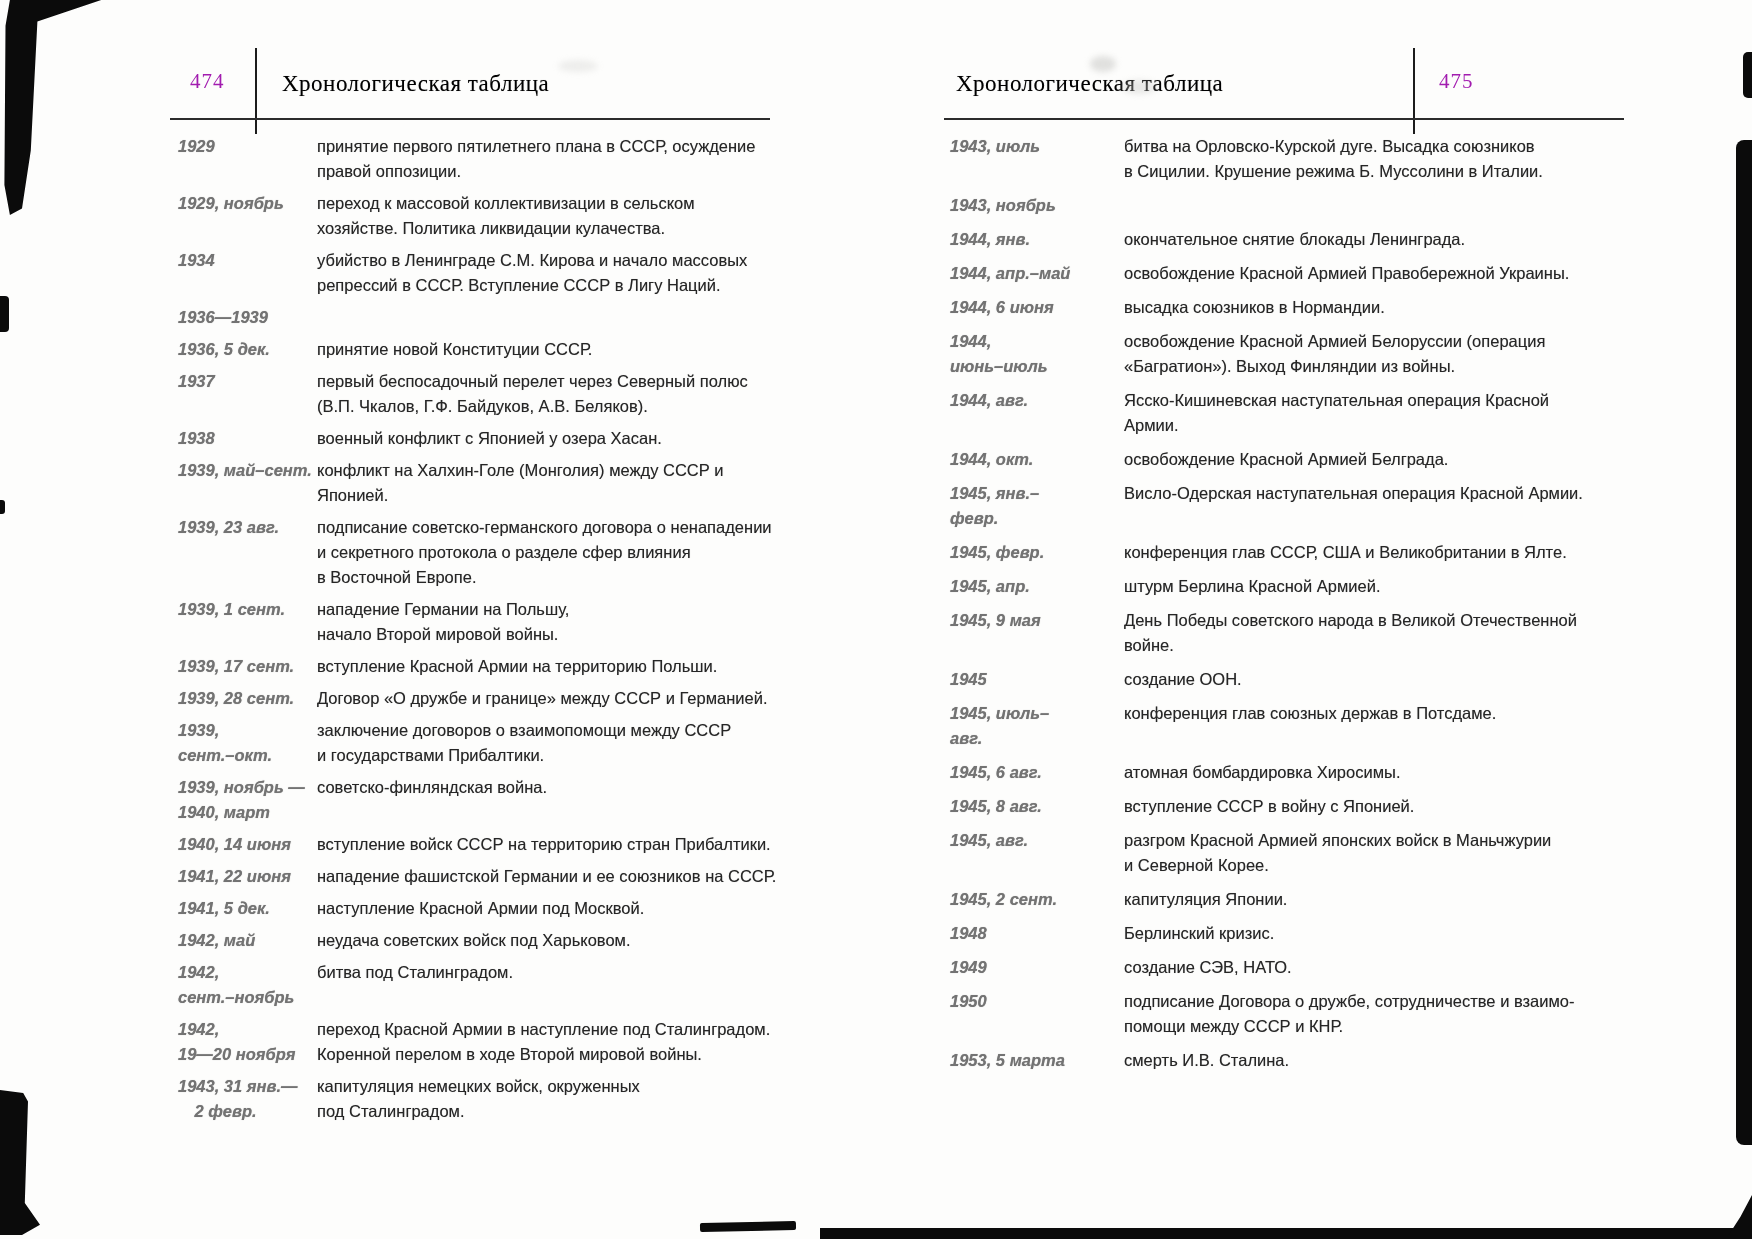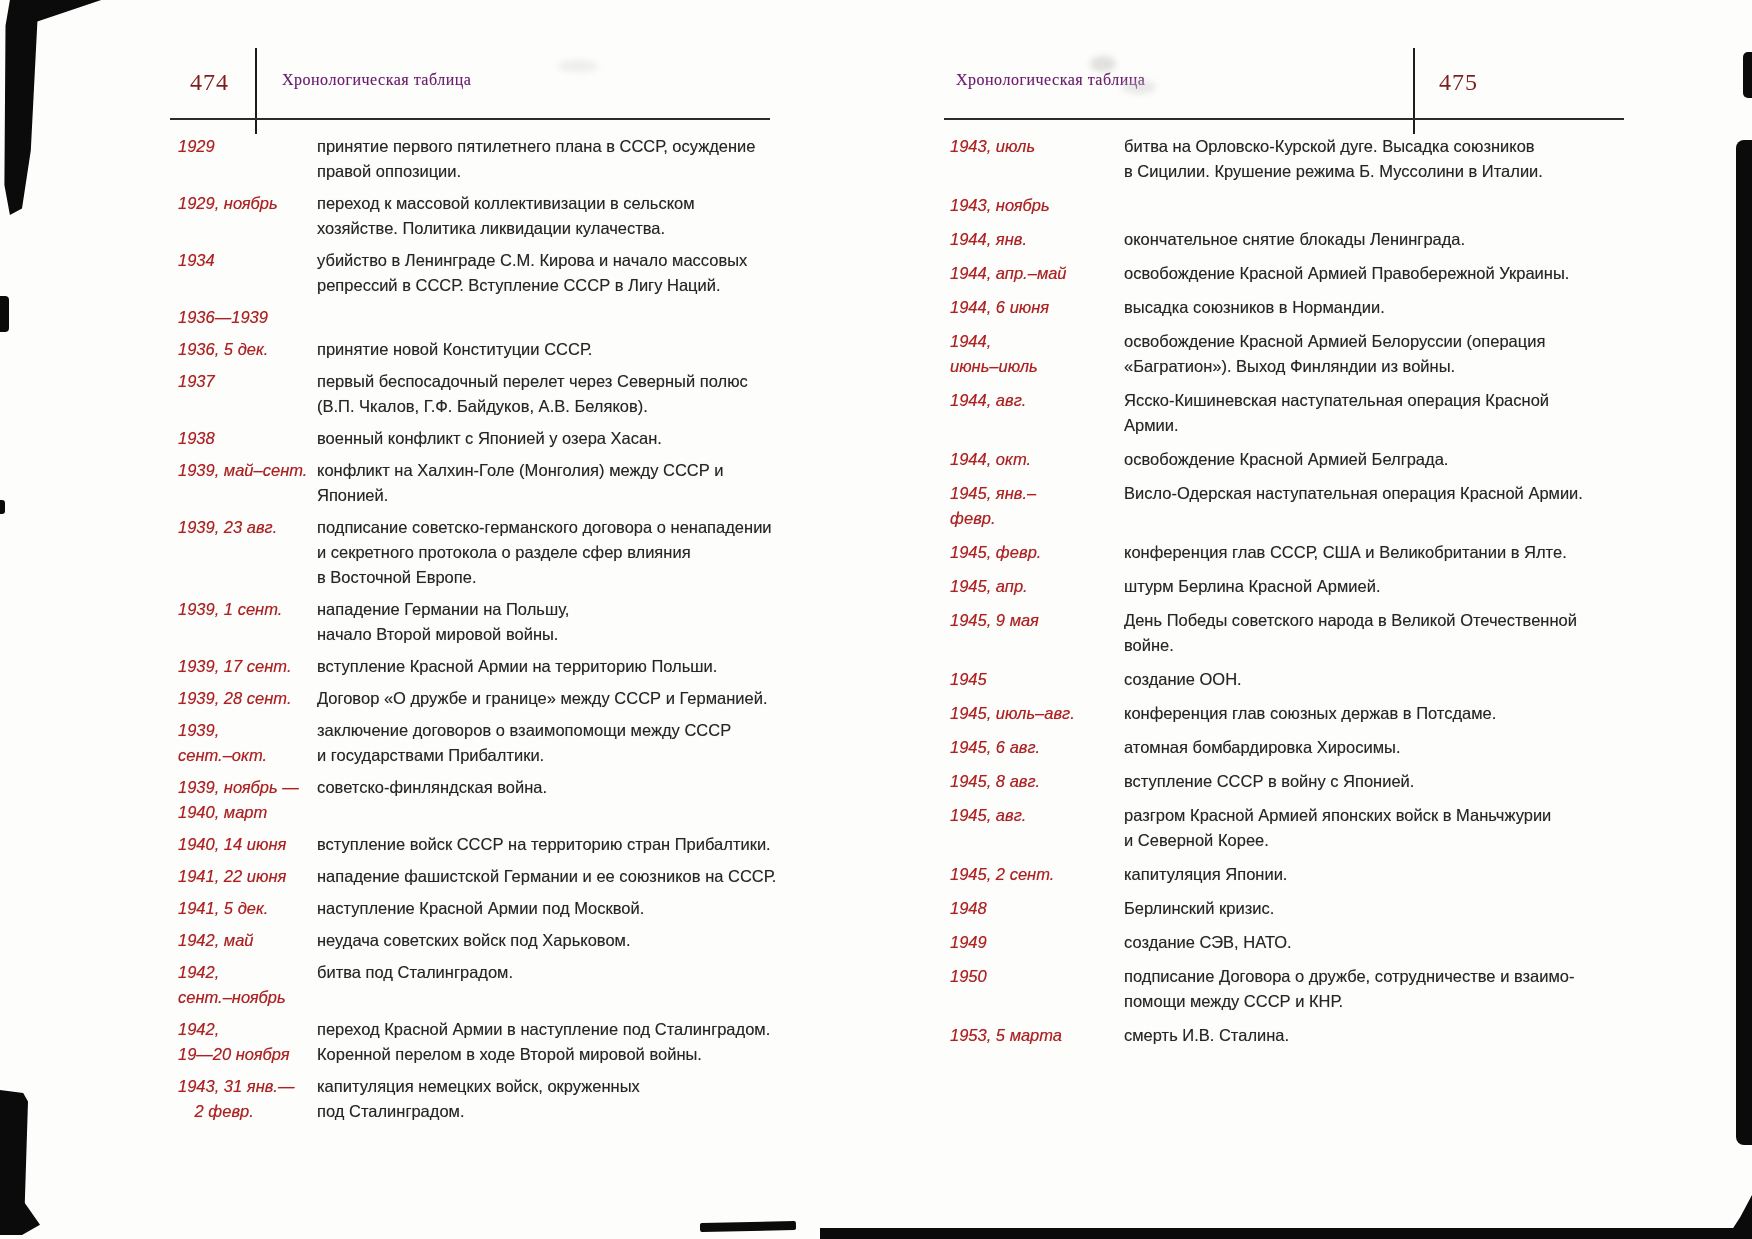--- a/index.html
+++ b/index.html
@@ -9,51 +9,51 @@
     font-family:"Liberation Sans","DejaVu Sans",sans-serif;
     color:#1f1f1f;
   }
   .page{position:absolute;top:60px;}
   #page-left{left:178px;width:600px;}
   #page-right{left:950px;width:678px;}
 
   .pagenum{
     position:absolute;top:9px;
     font-family:"Liberation Serif","DejaVu Serif",serif;
-    font-size:24px;letter-spacing:1px;color:#7f1d1d;
+    font-size:21px;letter-spacing:1px;color:#a21caf;
   }
   #page-left .pagenum{left:12px;}
   #page-right .pagenum{left:489px;}
 
   .vbar{position:absolute;top:-12px;width:2px;height:86px;background:#1c1c1c;}
   #page-left .vbar{left:77px;}
   #page-right .vbar{left:463px;}
 
   .runtitle{
     position:absolute;top:11px;
     font-family:"Liberation Serif","DejaVu Serif",serif;
-    font-size:16px;letter-spacing:.5px;color:#701a75;
+    font-size:23px;letter-spacing:.5px;color:#000000;
     text-shadow:0 0 .7px rgba(50,50,50,.45);
   }
   #page-left .runtitle{left:104px;}
   #page-right .runtitle{left:6px;}
 
   .hrule{position:absolute;top:58px;height:2px;background:#2c2c2c;}
   #page-left .hrule{left:-8px;width:600px;}
   #page-right .hrule{left:-6px;width:680px;}
 
   .rows{position:absolute;top:74px;left:0;right:0;}
   .row{display:flex;margin-bottom:7px;}
   #page-right .row{margin-bottom:9px;gap:44px;}
   .row.gap{}
 
   .date{
-    flex:0 0 139px;font-weight:normal;font-style:italic;
+    flex:0 0 139px;font-weight:bold;font-style:italic;
     font-size:16.5px;line-height:25px;white-space:pre-line;
-    color:#b91c1c;text-shadow:0 0 .7px rgba(40,40,40,.5);
+    color:#737373;text-shadow:0 0 .7px rgba(40,40,40,.5);
   }
   #page-right .date{flex:0 0 130px;}
   .desc{
     flex:1;font-size:16.5px;line-height:25px;white-space:pre-line;
     color:#262626;text-shadow:0 0 .7px rgba(50,50,50,.45);
   }
 
   
   .artifact{position:absolute;background:#0b0b0b;}
   #art-topleft{

